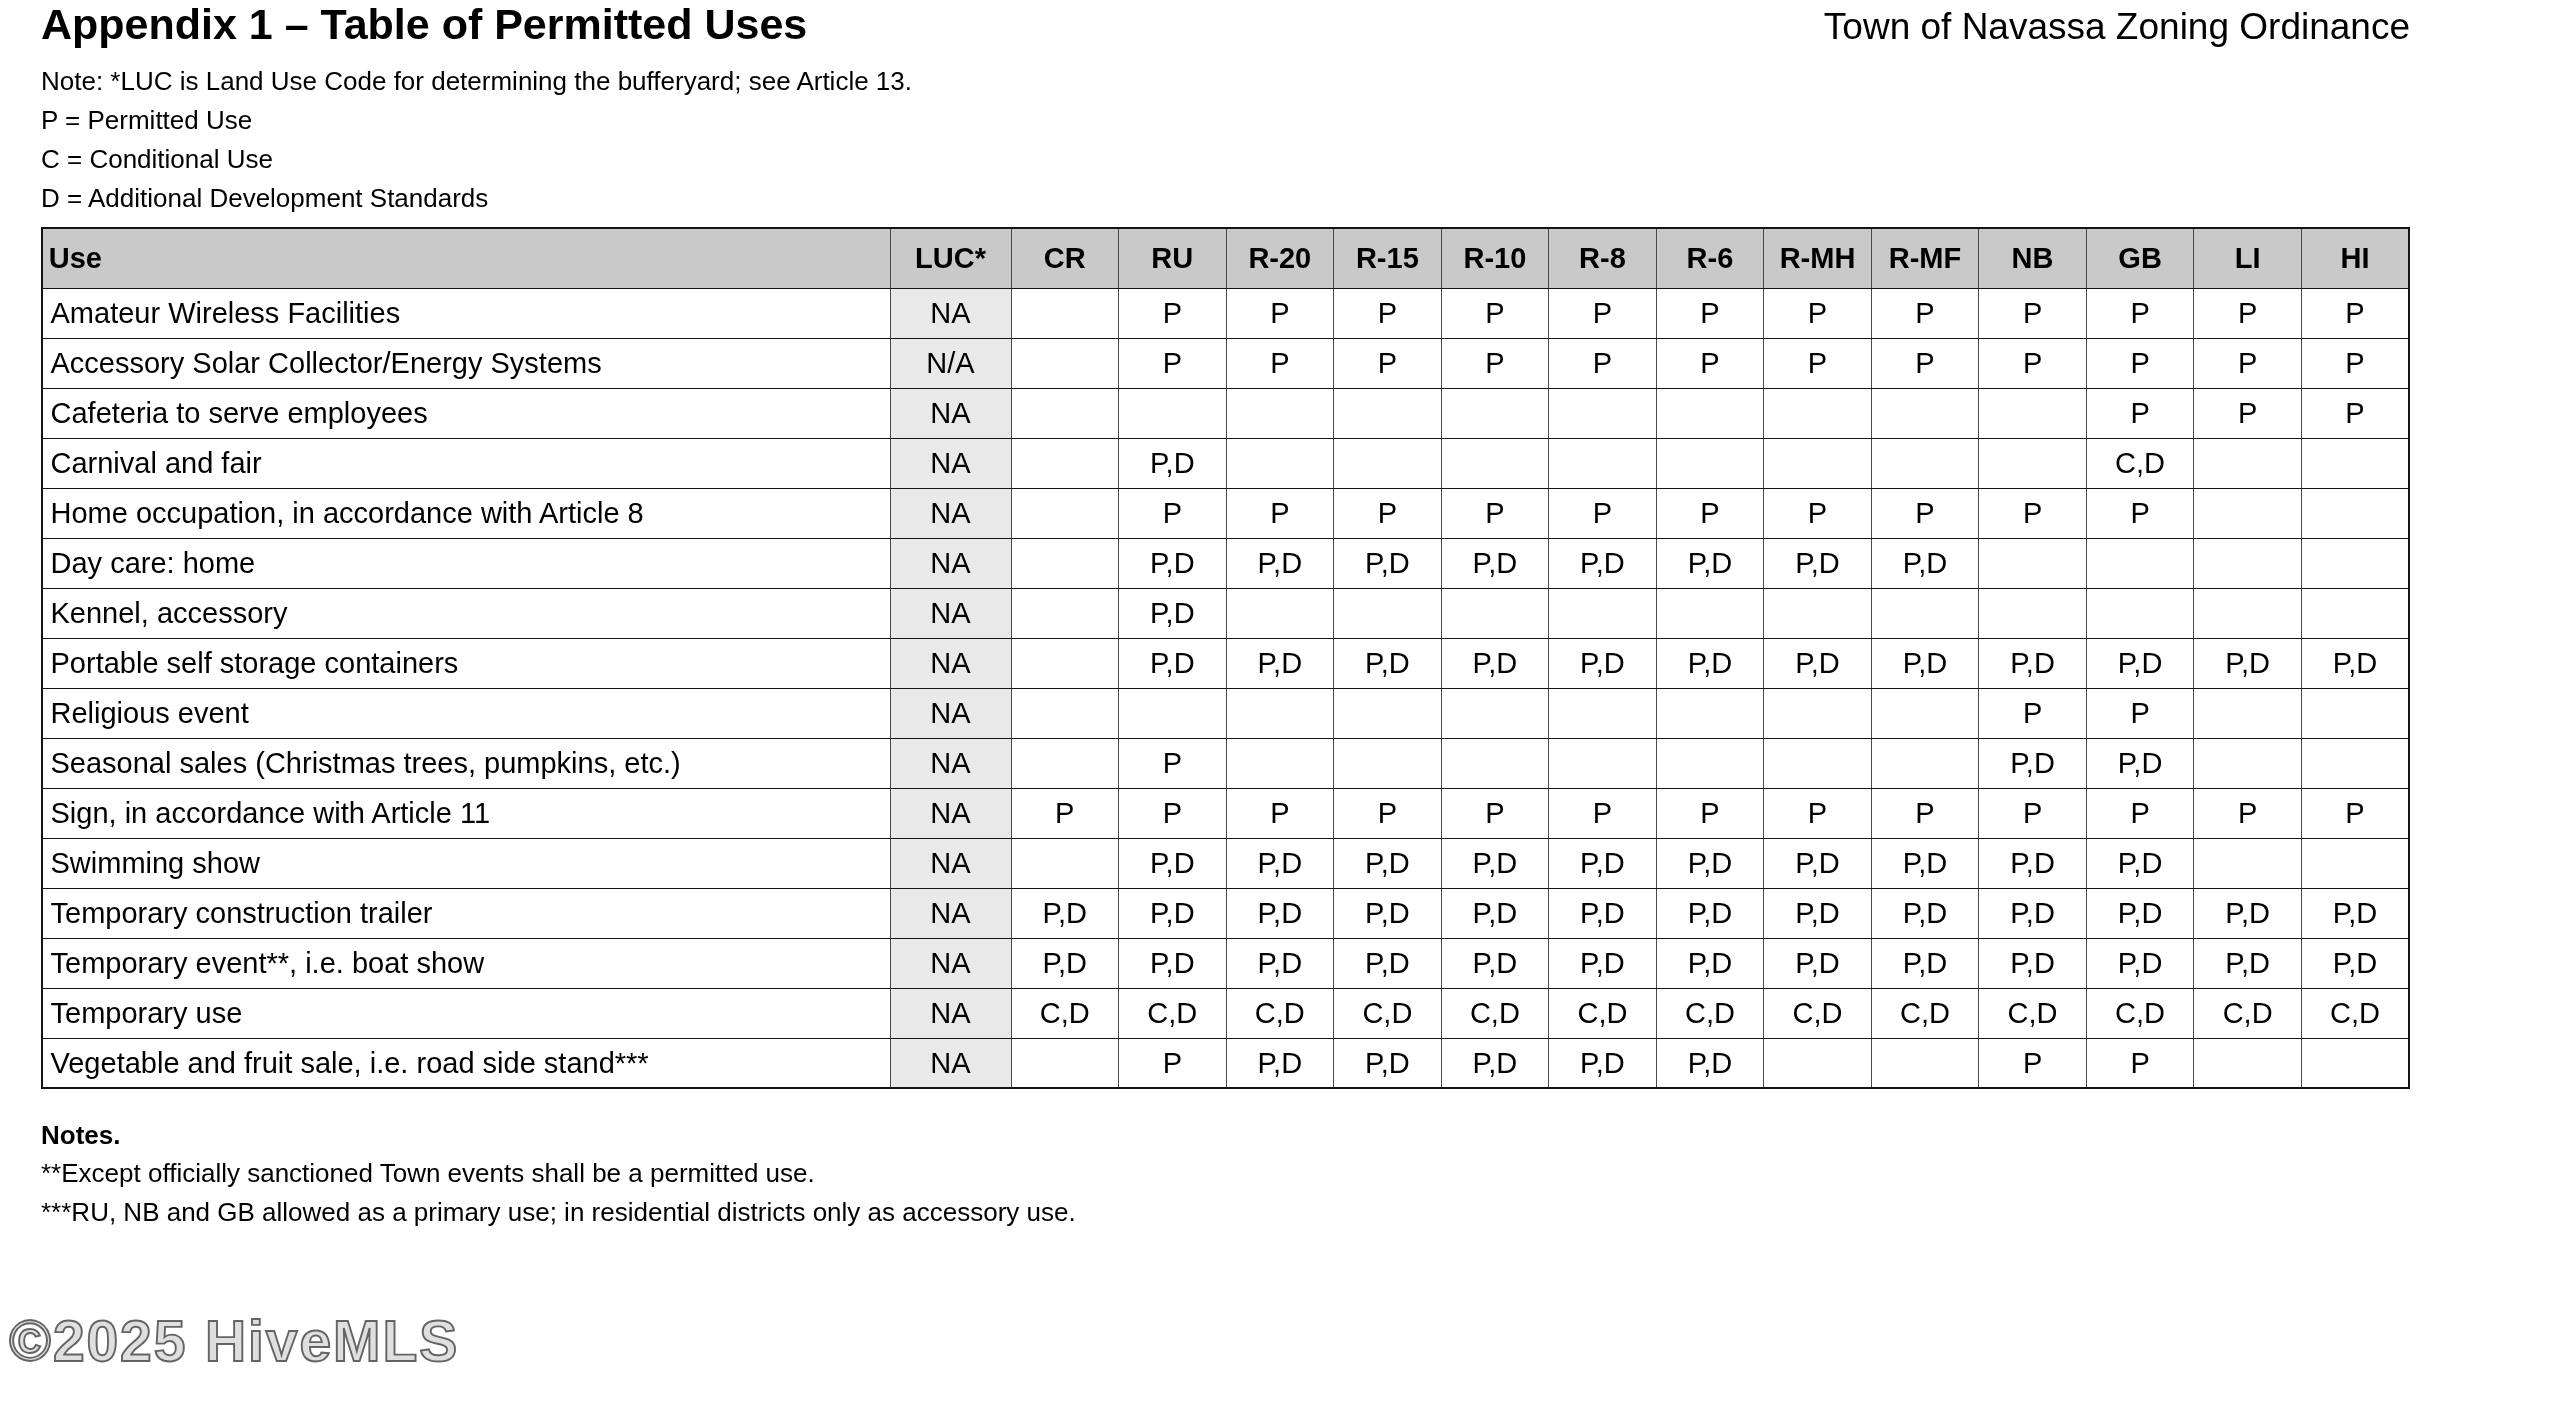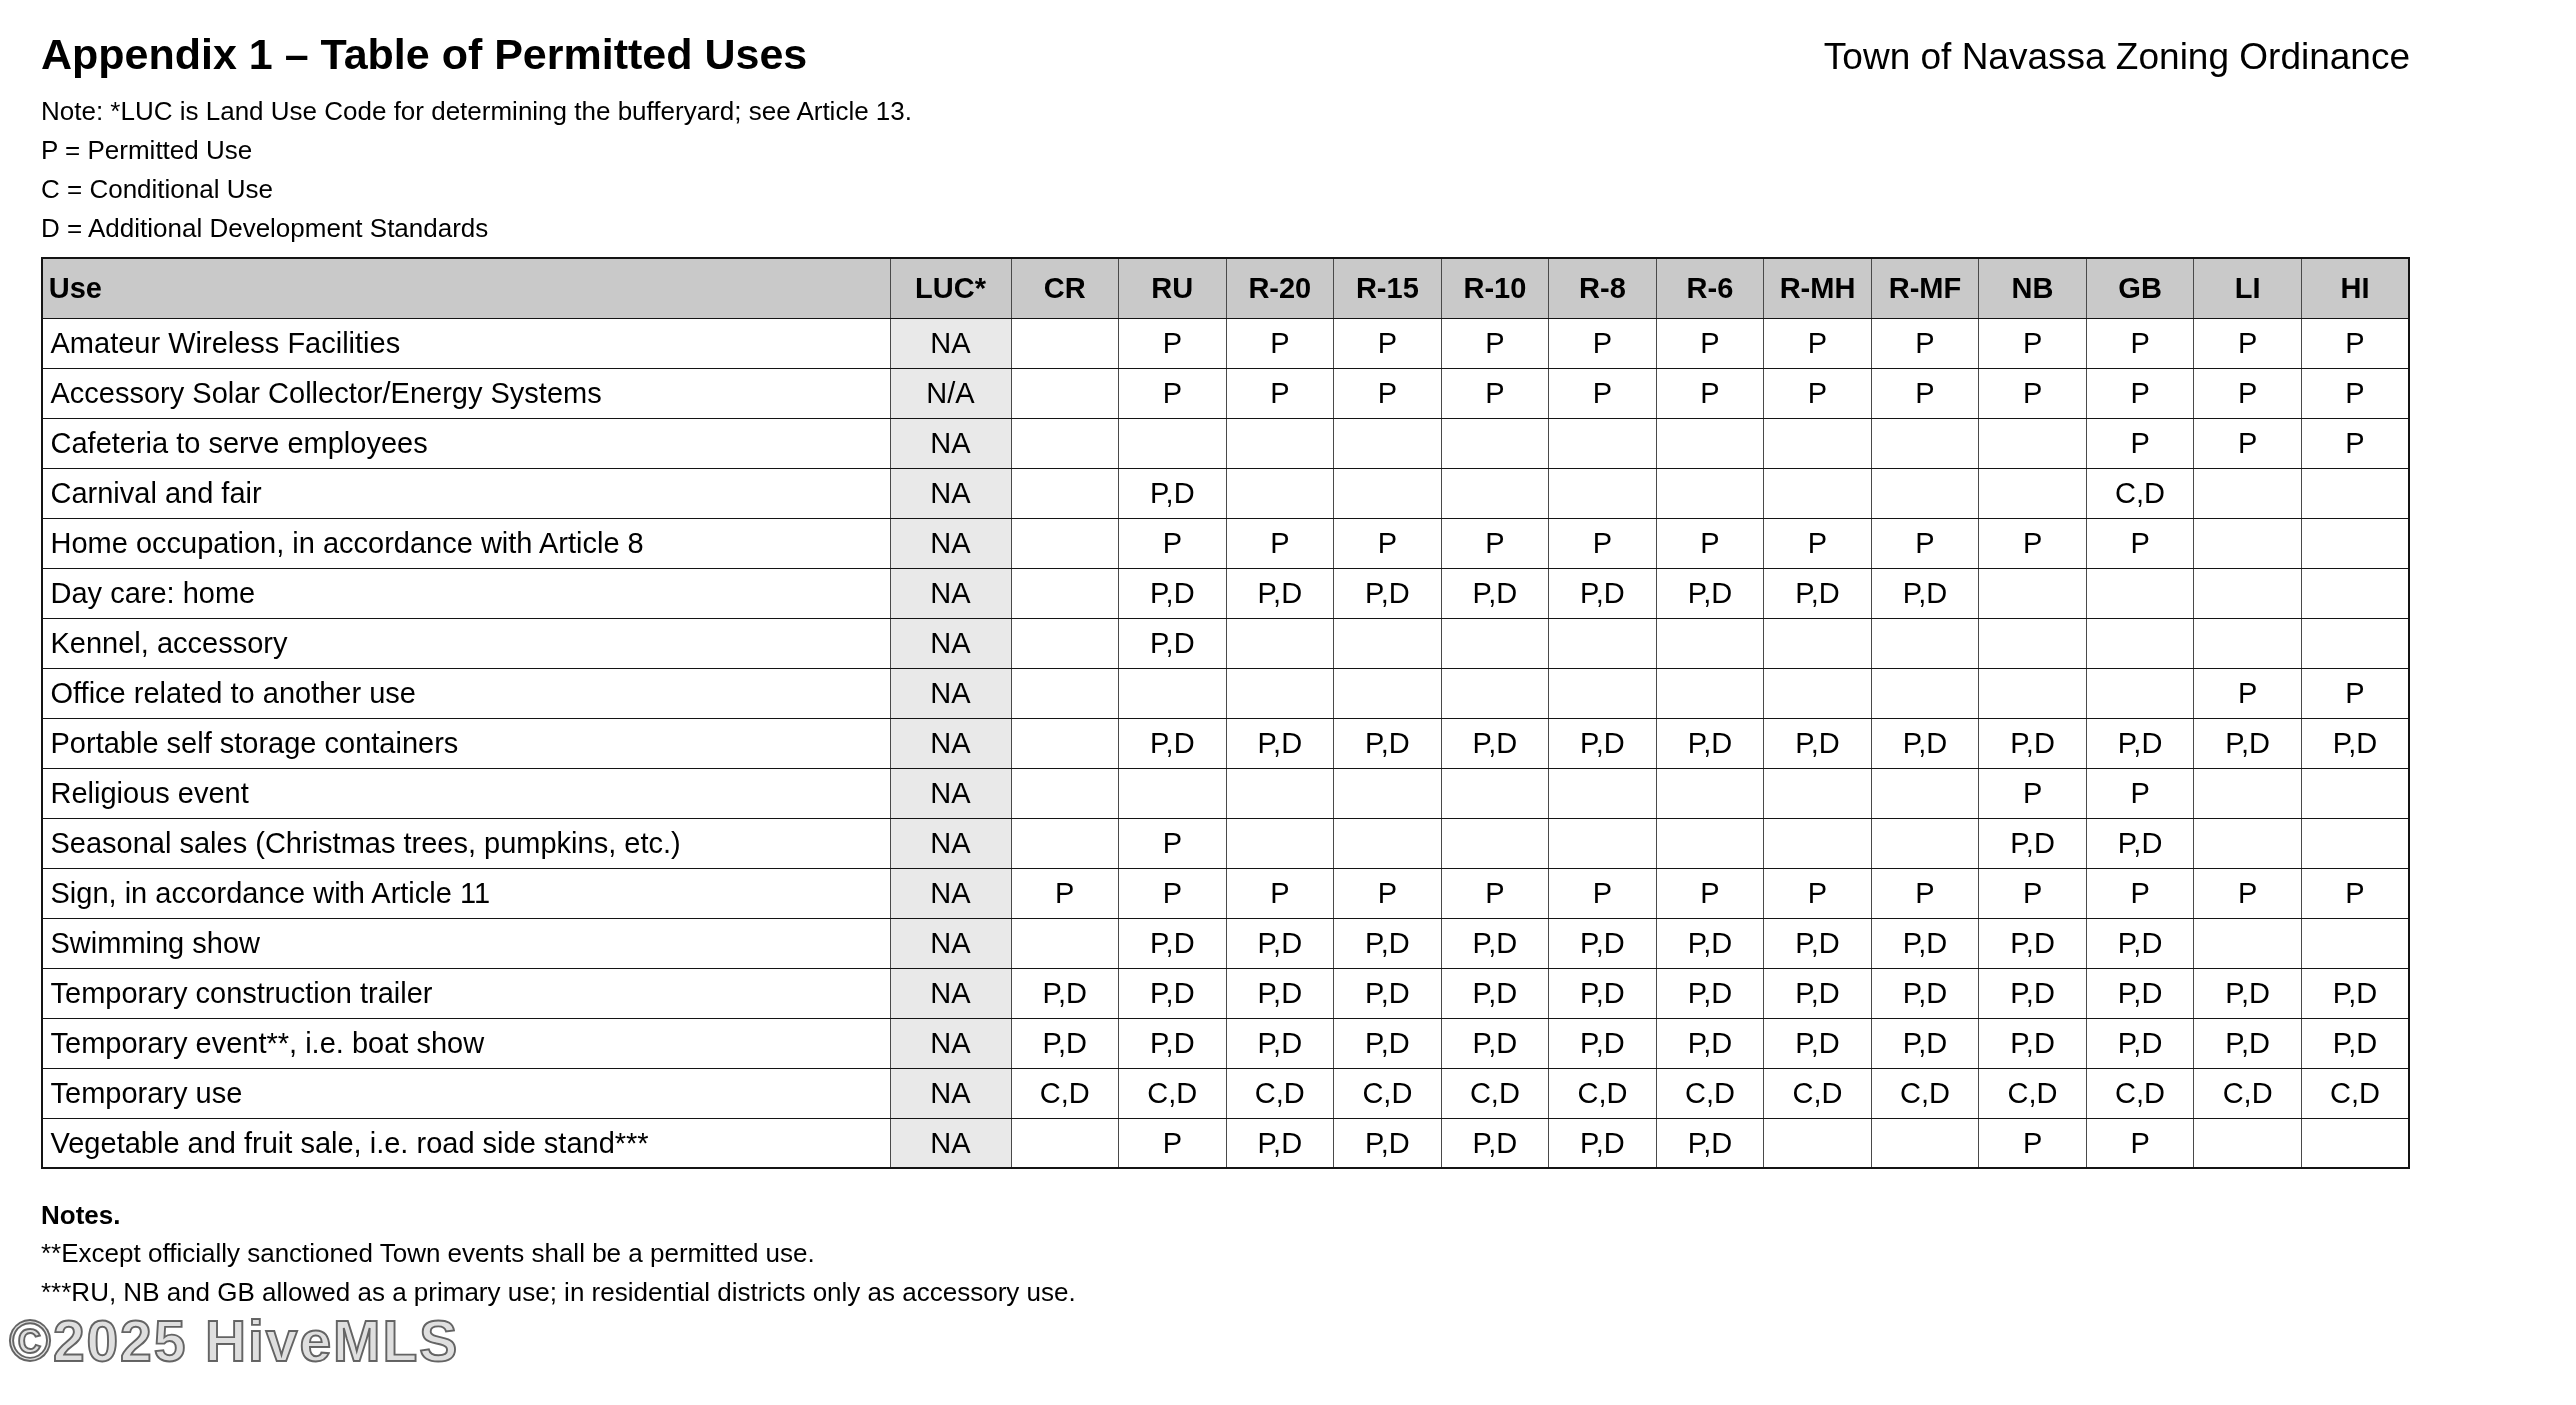--- a/index.html
+++ b/index.html
@@ -19,21 +19,20 @@
   .content {
     position: absolute;
     left: 41px;
     top: 0;
     width: 2369px;
   }
   .topbar {
     display: flex;
     justify-content: space-between;
     align-items: baseline;
-    margin-top: 30px;
   }
   .title {
     font-size: 43px;
     font-weight: bold;
     letter-spacing: 0px;
   }
   .right-title {
     font-size: 37px;
     font-weight: normal;
   }
@@ -279,37 +278,20 @@
           <td class="value-cell"></td>
           <td class="value-cell"></td>
           <td class="value-cell"></td>
           <td class="value-cell"></td>
           <td class="value-cell"></td>
           <td class="value-cell"></td>
           <td class="value-cell"></td>
           <td class="value-cell"></td>
         </tr>
         <tr>
-          <td class="use-cell">Office related to another use</td>
-          <td class="luc-cell">NA</td>
-          <td class="value-cell"></td>
-          <td class="value-cell"></td>
-          <td class="value-cell"></td>
-          <td class="value-cell"></td>
-          <td class="value-cell"></td>
-          <td class="value-cell"></td>
-          <td class="value-cell"></td>
-          <td class="value-cell"></td>
-          <td class="value-cell"></td>
-          <td class="value-cell"></td>
-          <td class="value-cell"></td>
-          <td class="value-cell">P</td>
-          <td class="value-cell">P</td>
-        </tr>
-        <tr>
           <td class="use-cell">Portable self storage containers</td>
           <td class="luc-cell">NA</td>
           <td class="value-cell"></td>
           <td class="value-cell">P,D</td>
           <td class="value-cell">P,D</td>
           <td class="value-cell">P,D</td>
           <td class="value-cell">P,D</td>
           <td class="value-cell">P,D</td>
           <td class="value-cell">P,D</td>
           <td class="value-cell">P,D</td>

